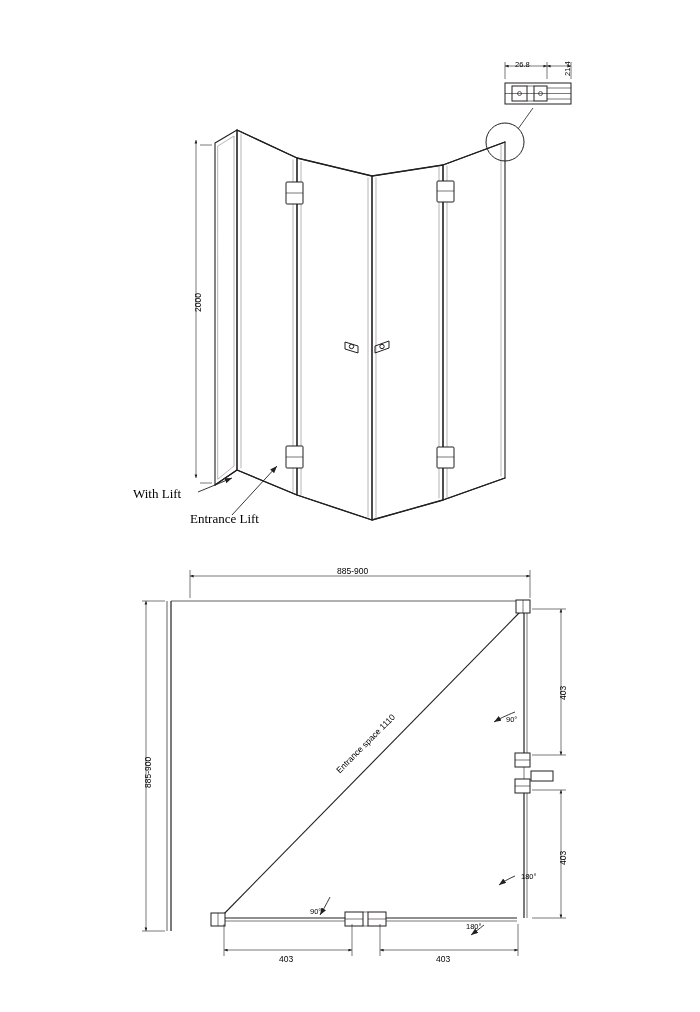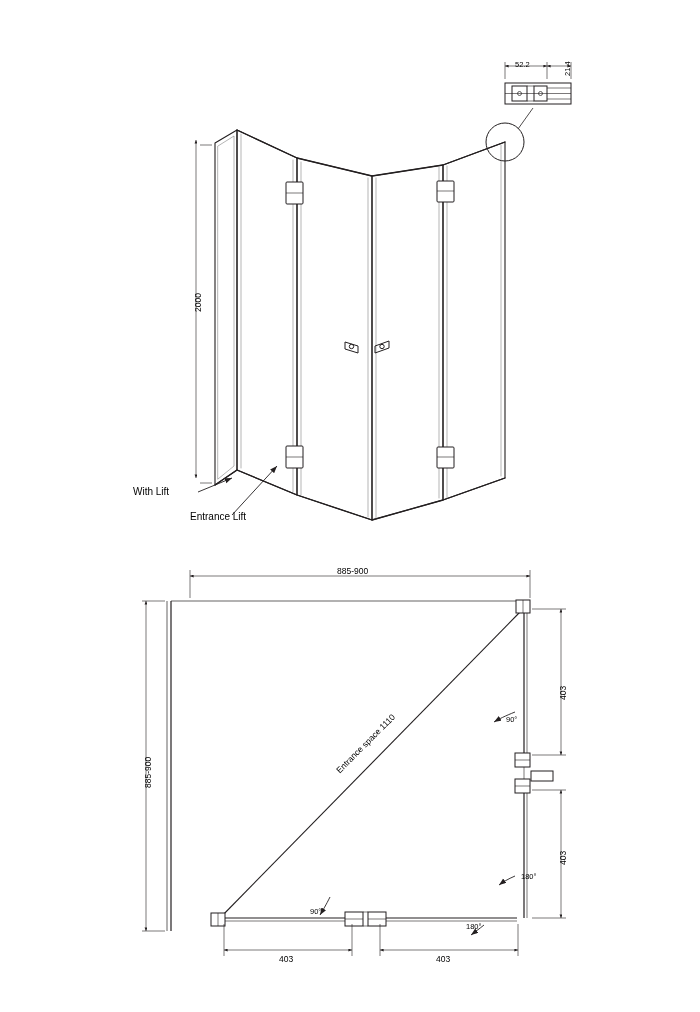--- a/index.html
+++ b/index.html
@@ -27,21 +27,21 @@
     width: 700px;
     height: 1012px;
   }
   .lbl {
     position: absolute;
     font-family: "Liberation Sans", sans-serif;
     white-space: nowrap;
     color: #000;
   }
   .lbl-sm { font-size: 7.5px; }
-  .lbl-md { font-size: 10px; }
+  .lbl-md { font-size: 13px; font-family: Liberation Serif, serif; }
   .lbl-dim { font-size: 8.5px; }
   .rot90 {
     transform: rotate(-90deg);
     transform-origin: 0 0;
   }
   .rot45 {
     transform: rotate(-45deg);
     transform-origin: 0 0;
   }
 </style>
@@ -223,21 +223,21 @@
     <g stroke="#231f20" stroke-width="0.9" fill="none">
       <path d="M515,712 C505,716 499,719 494,722" marker-end="url(#arrEnd)"></path>
       <path d="M515,876 C508,879 503,882 499,885" marker-end="url(#arrEnd)"></path>
       <path d="M330,897 C326,905 323,910 320,915" marker-end="url(#arrEnd)"></path>
       <path d="M484,925 C479,929 475,932 471,935" marker-end="url(#arrEnd)"></path>
     </g>
   </svg>
 
   <div class="lbl lbl-dim rot90" style="left:193px; top:312px;">2000</div>
 
-  <div class="lbl lbl-sm" style="left:515px; top:60px;">52.2</div>
+  <div class="lbl lbl-sm" style="left:515px; top:60px;">26.8</div>
   <div class="lbl lbl-sm rot90" style="left:563px; top:76px;">21.4</div>
 
   <div class="lbl lbl-md" style="left:133px; top:486px;">With Lift</div>
   <div class="lbl lbl-md" style="left:190px; top:511px;">Entrance Lift</div>
 
   <div class="lbl lbl-dim" style="left:337px; top:566px;">885-900</div>
   <div class="lbl lbl-dim rot90" style="left:143px; top:788px;">885-900</div>
 
   <div class="lbl lbl-dim rot90" style="left:558px; top:700px;">403</div>
   <div class="lbl lbl-dim rot90" style="left:558px; top:865px;">403</div>

